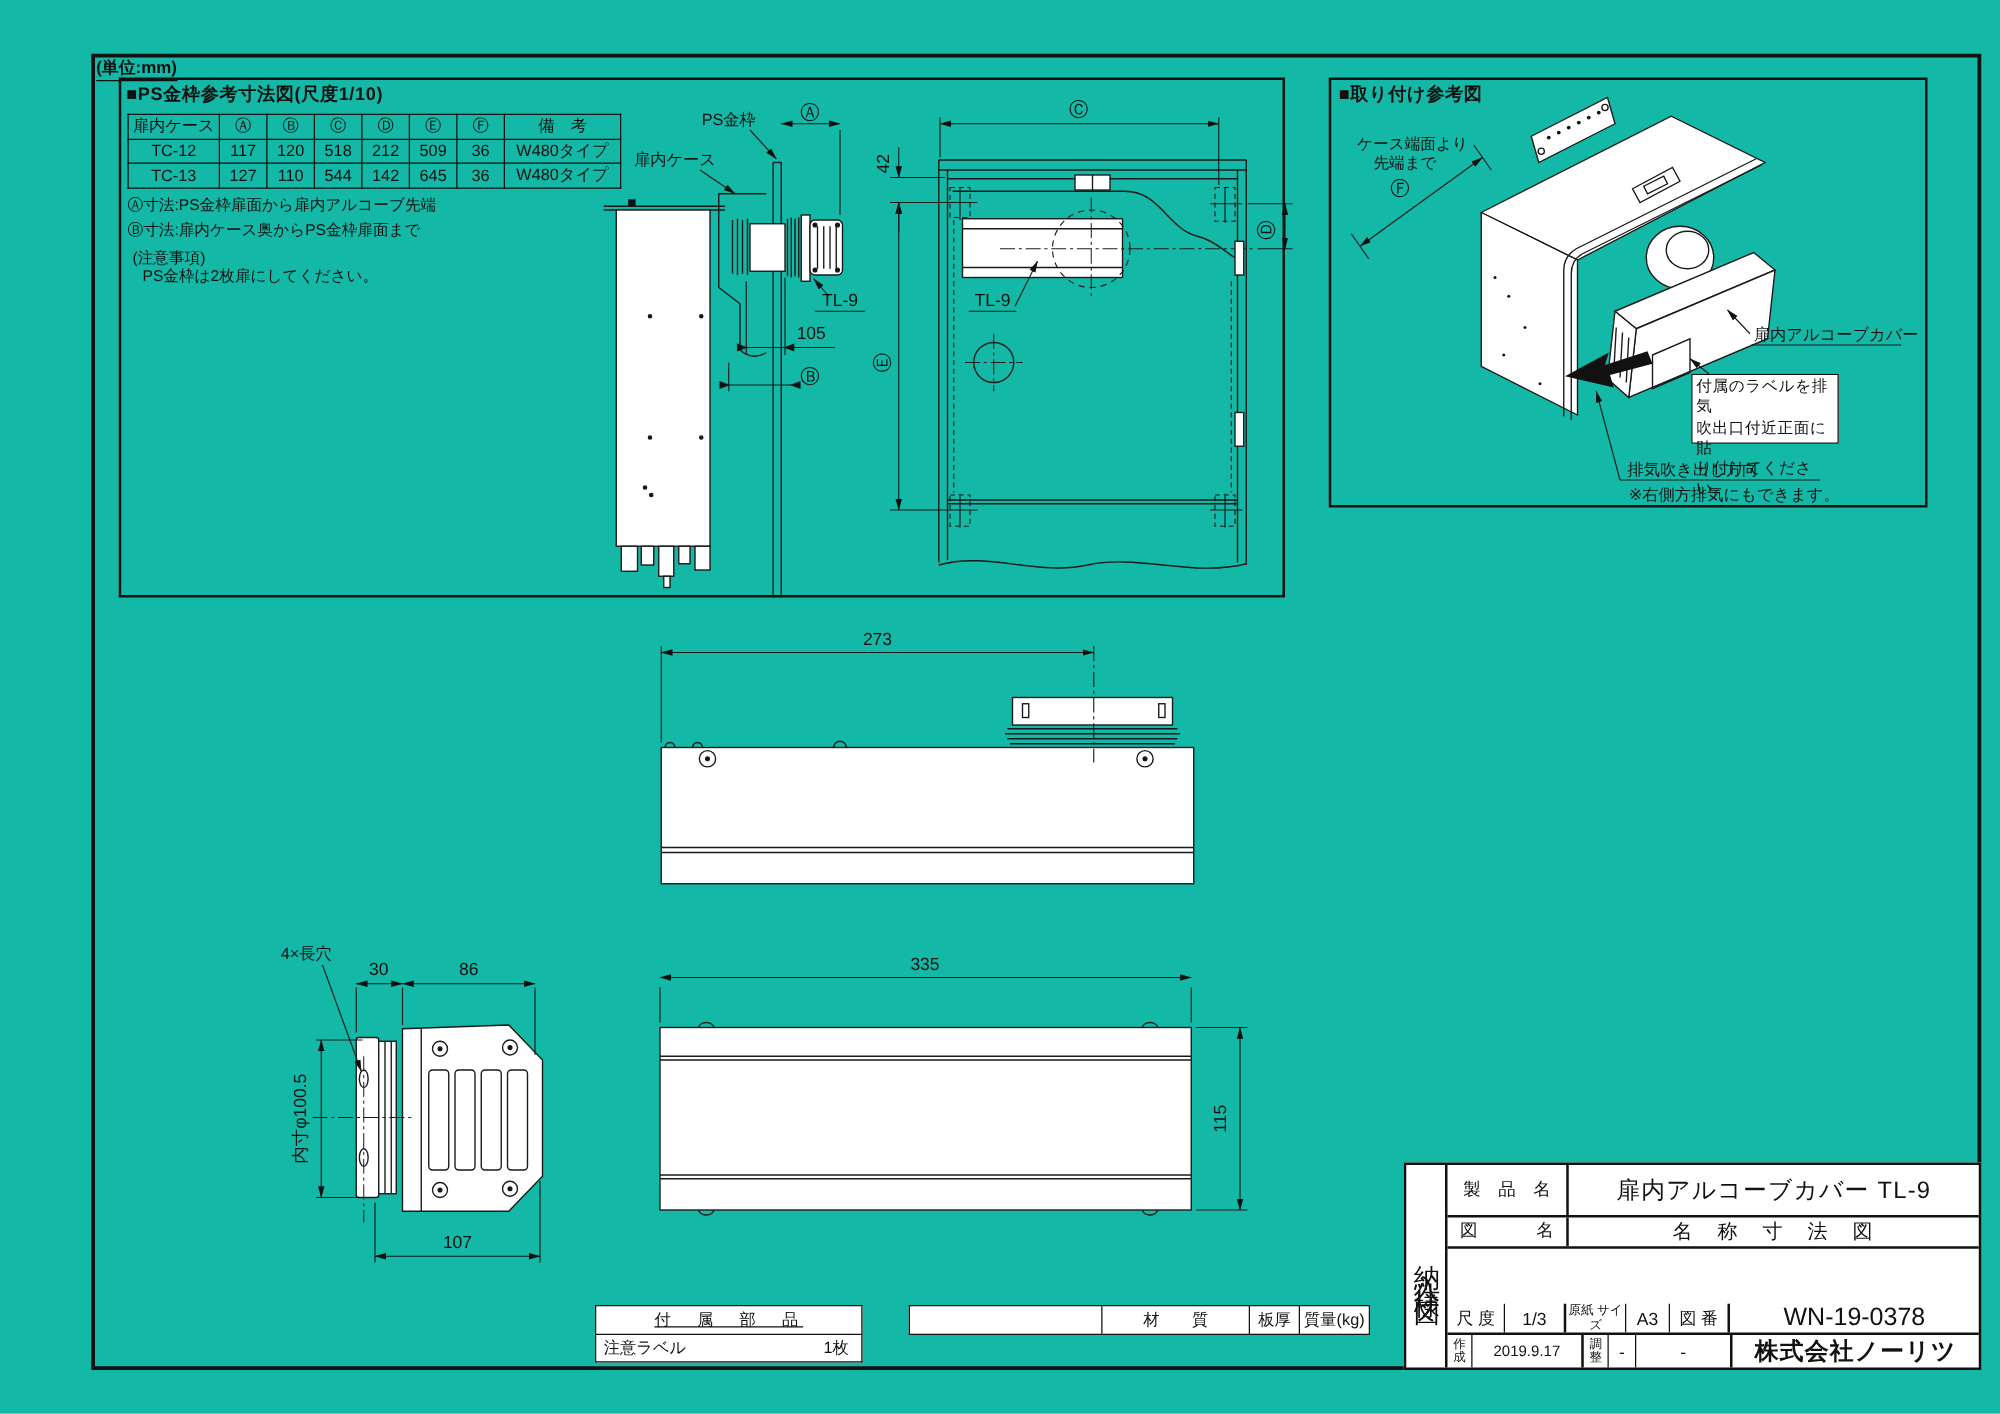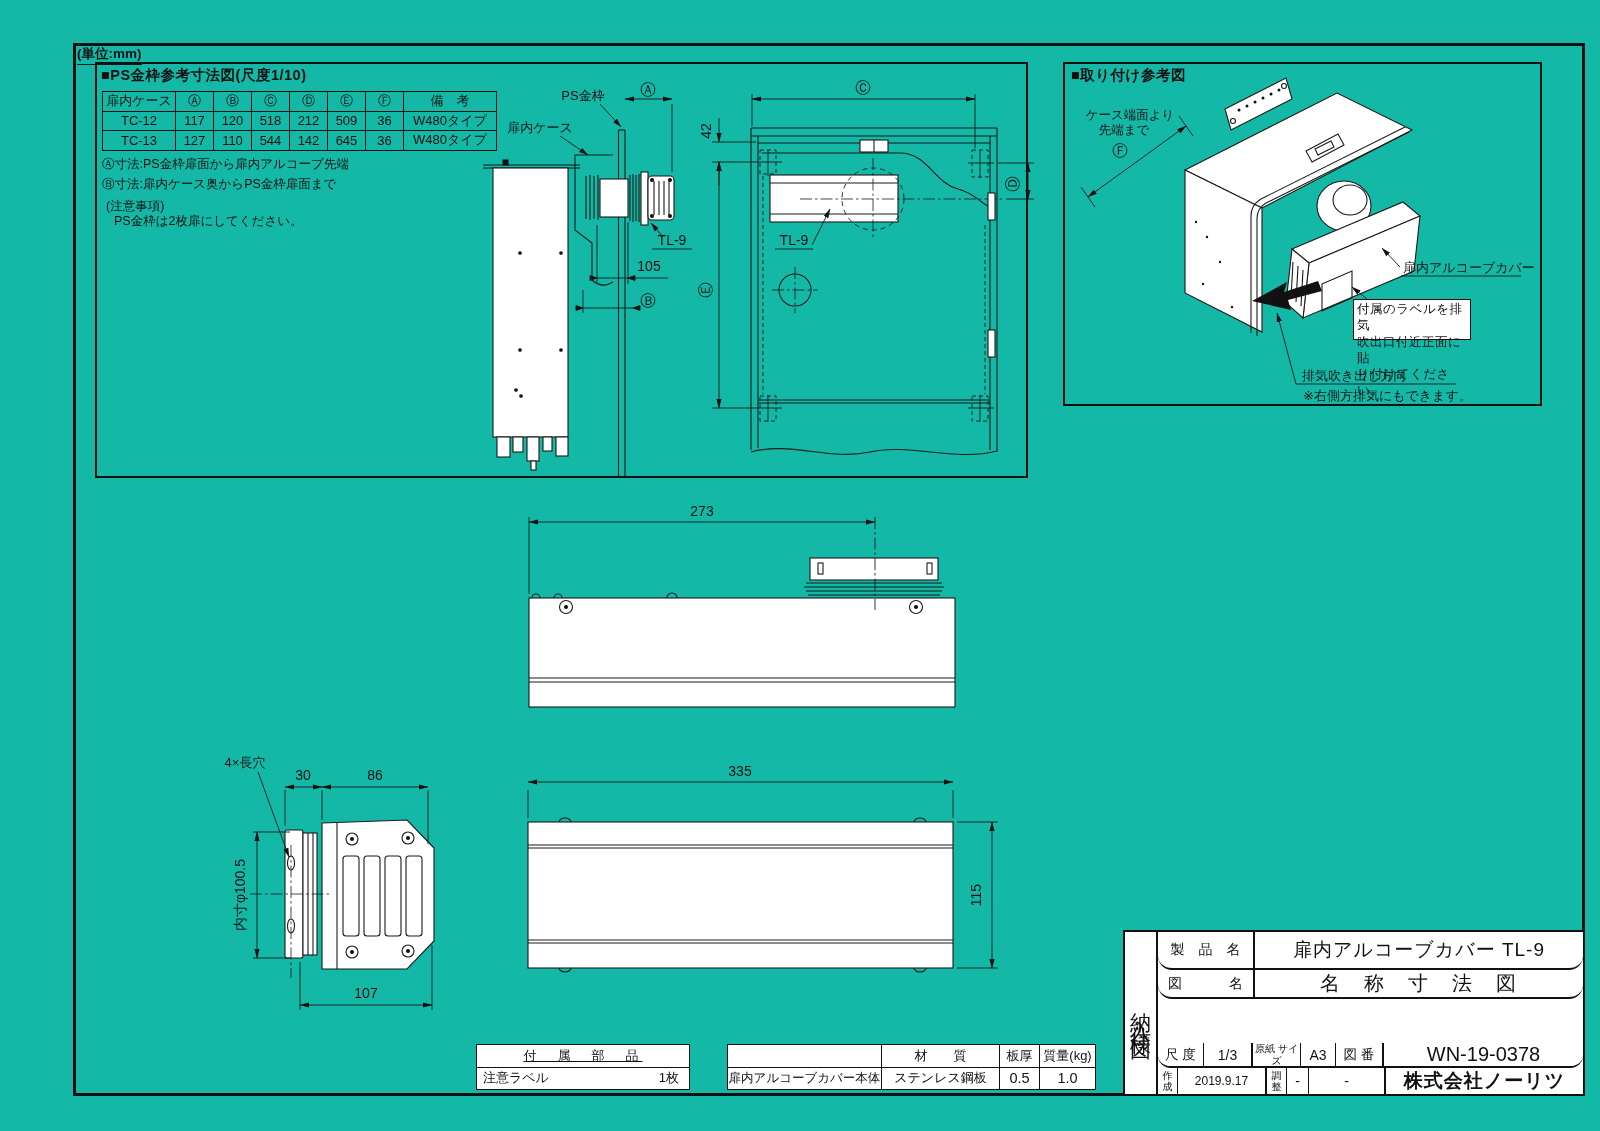--- a/index.html
+++ b/index.html
@@ -13,46 +13,46 @@
   .unit-label{left:77px;top:45px;font-size:13.5px;font-weight:bold;border-bottom:1.5px solid #111;padding-bottom:1px;}
   .sec-title{font-size:14.5px;font-weight:600;letter-spacing:0.5px;}
   #title-ps{left:101px;top:66px;}
   #title-install{left:1071px;top:66px;}
   
   table.dimtab{border-collapse:collapse;font-size:13px;}
   table.dimtab td,table.dimtab th{border:1.2px solid #111;text-align:center;padding:0;height:18.5px;font-weight:normal;}
   #dimtab-wrap{left:102px;top:91px;}
   .notes{font-size:12.5px;line-height:1;}
   
-  #install-note{left:1353px;top:299px;width:118px;height:41px;border:1.5px solid #111;box-sizing:border-box;
+  #install-note{left:1353px;top:299px;width:118px;height:56px;border:1.5px solid #111;box-sizing:border-box;
                 font-size:12.5px;line-height:1.3;padding:1px 3px;background:#fff;}
   #install-note span{display:block;letter-spacing:0.5px;}
   
   .btab{border-collapse:collapse;font-size:13px;background:#fff;}
   .btab td,.btab th{border:1.3px solid #111;padding:0;height:21.5px;font-weight:normal;}
   #acc-wrap{left:476px;top:1044px;text-decoration:underline;}
   #mat-wrap{left:727px;top:1044px;}
   
   #tblock{left:1123px;top:930px;width:462px;height:166px;border:2px solid #111;box-sizing:border-box;display:flex;background:#fff;}
   #tblock .side{width:31px;border-right:2px solid #111;display:flex;align-items:center;justify-content:center;
                 writing-mode:vertical-rl;text-orientation:upright;font-size:21px;letter-spacing:7px;}
   #tblock .main{flex:1;display:flex;flex-direction:column;}
-  #tblock .row{display:flex;box-sizing:border-box;border-radius:14px;}
+  #tblock .row{display:flex;box-sizing:border-box;}
   #tblock .r1{height:58px;border-bottom:2px solid #111;}
   #tblock .r2{height:35px;border-bottom:2px solid #111;}
   #tblock .r3{height:33px;border-bottom:2px solid #111;margin-top:44px;}
   #tblock .r4{flex:1;}
   #tblock .cell{display:flex;align-items:center;justify-content:center;box-sizing:border-box;}
   #tblock .br1{border-right:1.5px solid #111;}
   #tblock .br2{border-right:2px solid #111;}
   .lbl14{font-size:14px;}
   .lbl13{font-size:13.5px;}
   .stack{font-size:10px;line-height:1.15;word-break:break-all;text-align:center;}
   .prod-val{font-size:19px;letter-spacing:1px;}
-  .name-val{font-size:20px;letter-spacing:2px;text-align:right;}
+  .name-val{font-size:16px;letter-spacing:2px;text-align:right;}
   .company{font-size:19px;font-weight:bold;letter-spacing:1px;}
   .jlabel{display:flex;justify-content:space-between;align-items:center;padding:0 10px;box-sizing:border-box;font-size:14px;}
   
   text{fill:#111;font-family:"Liberation Sans","DejaVu Sans",sans-serif;}
   .t{font-size:13px;}
   .d{font-size:14px;}
   .c{font-size:15.5px;}
 </style>
 </head>
 <body>
@@ -134,26 +134,20 @@
 
   <div class="abs" id="mat-wrap">
     <table class="btab">
       <tbody>
           <tr>
         <th style="width:153px"></th>
         <th style="width:117px">材　　質</th>
         <th style="width:39px">板厚</th>
         <th style="width:55px">質量(kg)</th>
       </tr>
-      <tr>
-        <td style="text-align:center;font-size:12.5px">扉内アルコーブカバー本体</td>
-        <td style="text-align:center">ステンレス鋼板</td>
-        <td style="text-align:center;font-size:14.5px">0.5</td>
-        <td style="text-align:center;font-size:14.5px">1.0</td>
-      </tr>
     </tbody>
       </table>
   </div>
 
   <div class="abs" id="tblock">
     <div class="side">納入仕様図</div>
     <div class="main">
       <div class="row r1">
         <div class="cell br2 lbl14" style="width:97px">製　品　名</div>
         <div class="cell prod-val" style="flex:1">扉内アルコーブカバー TL-9</div>

